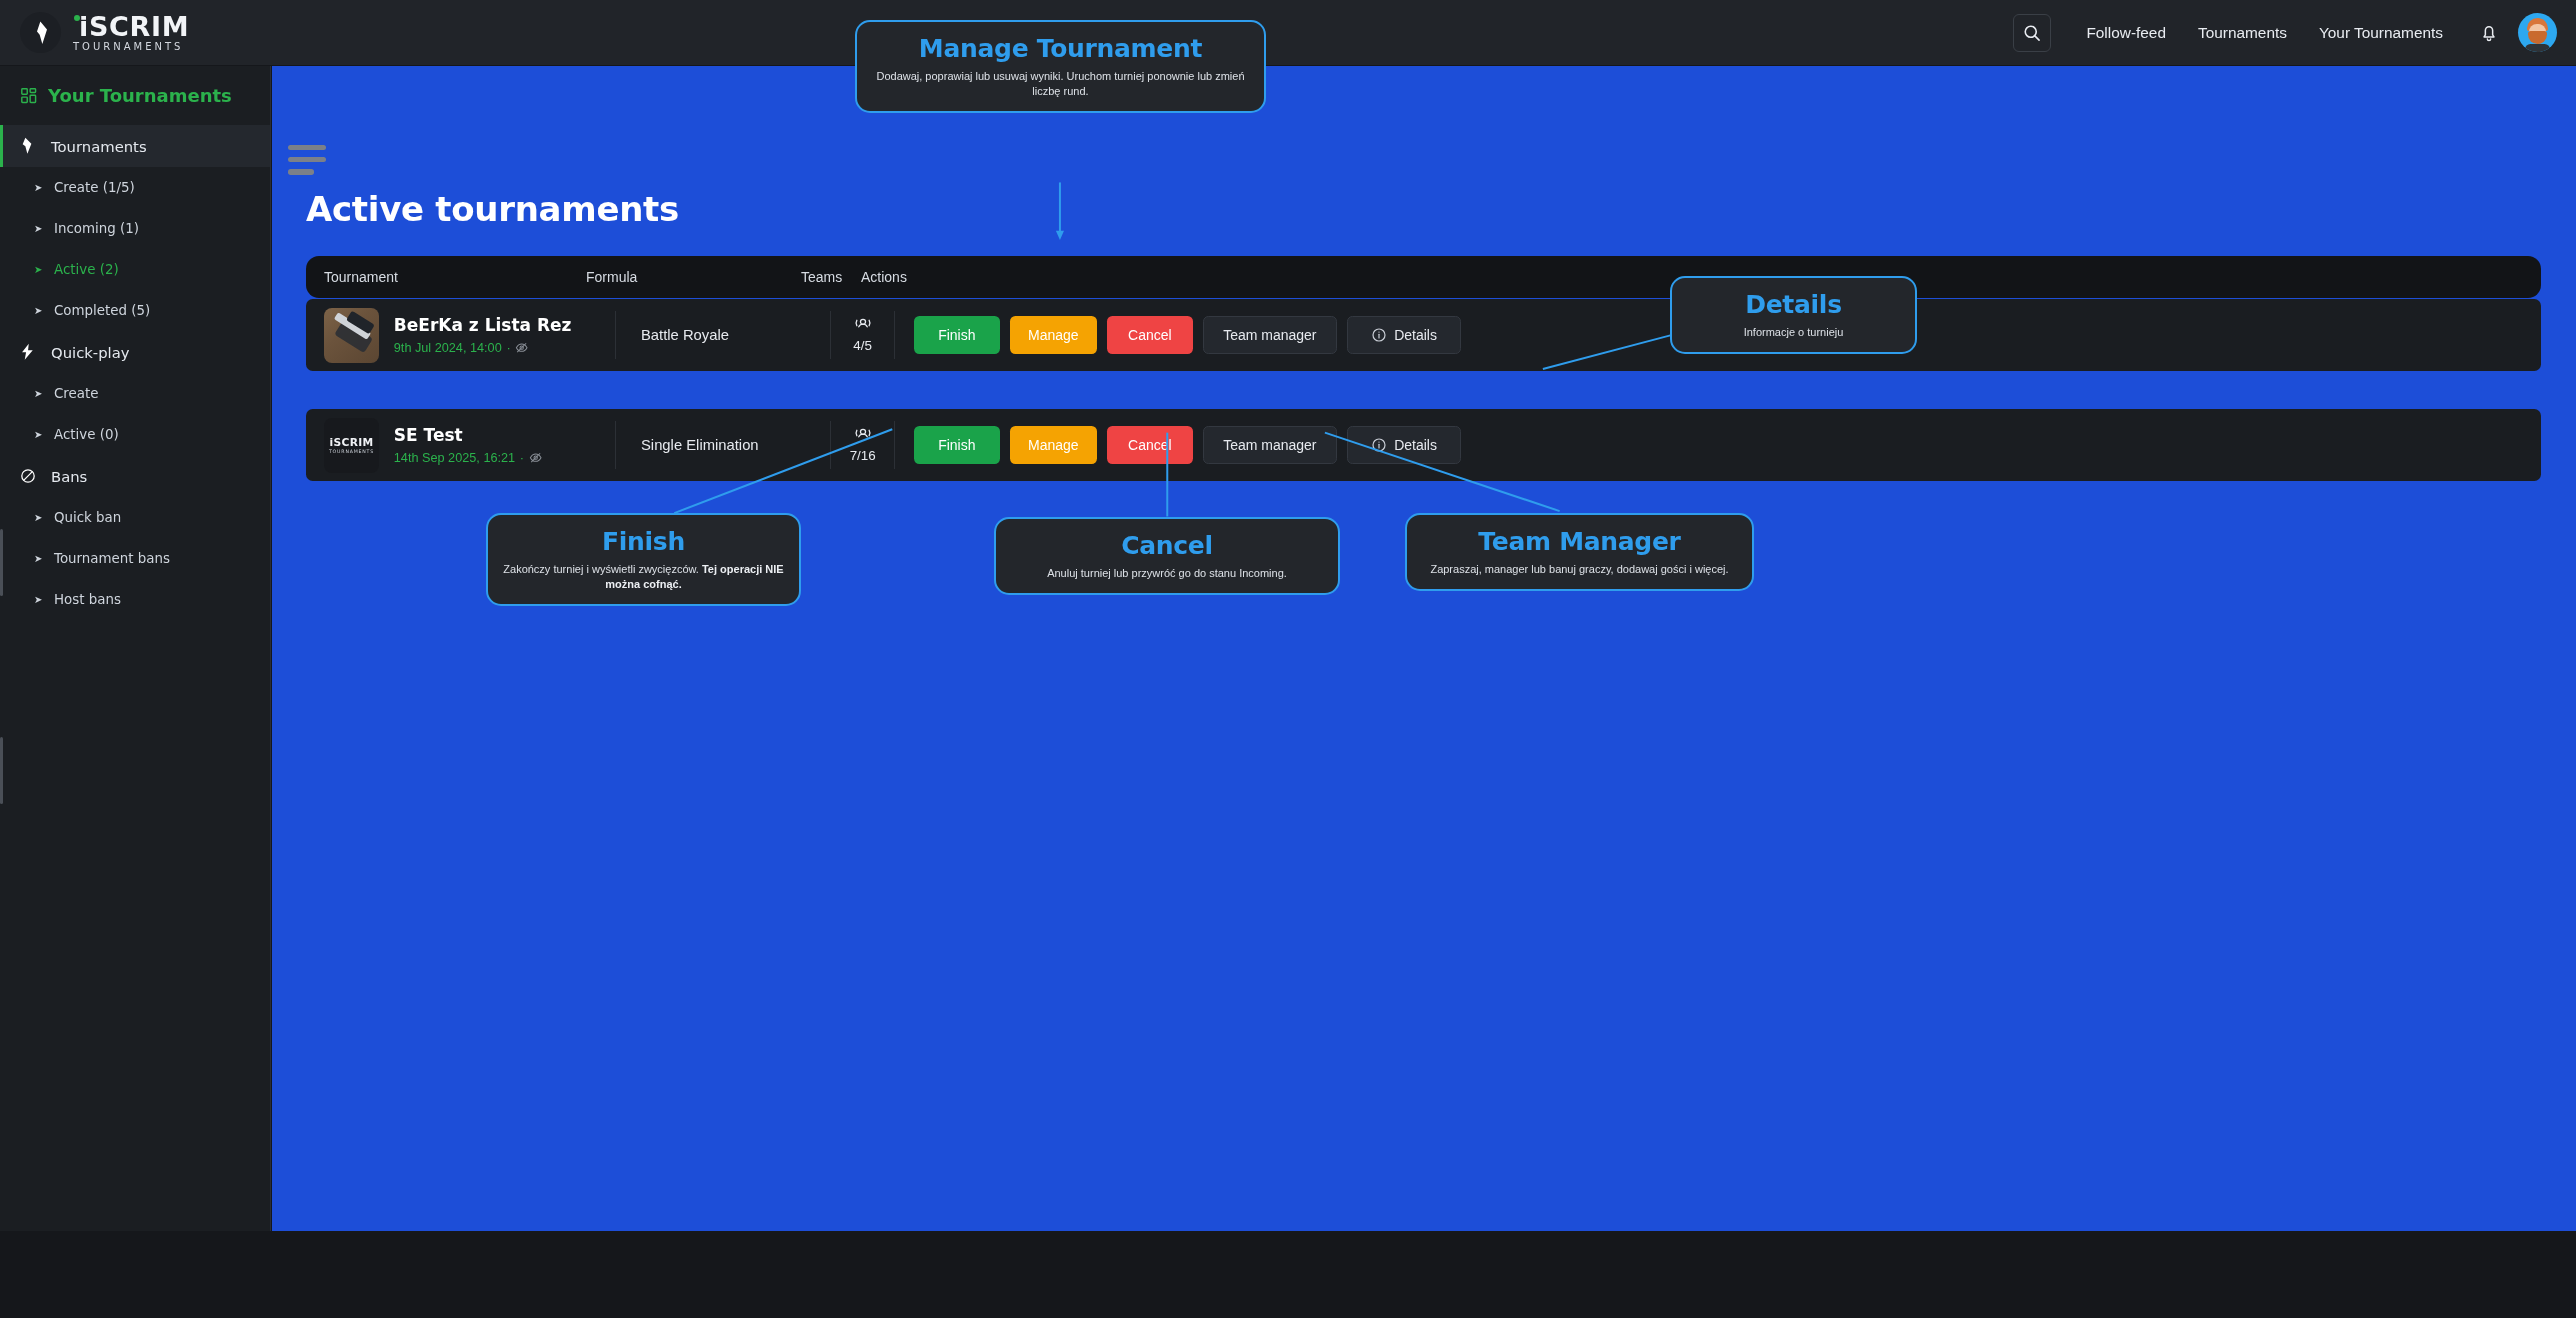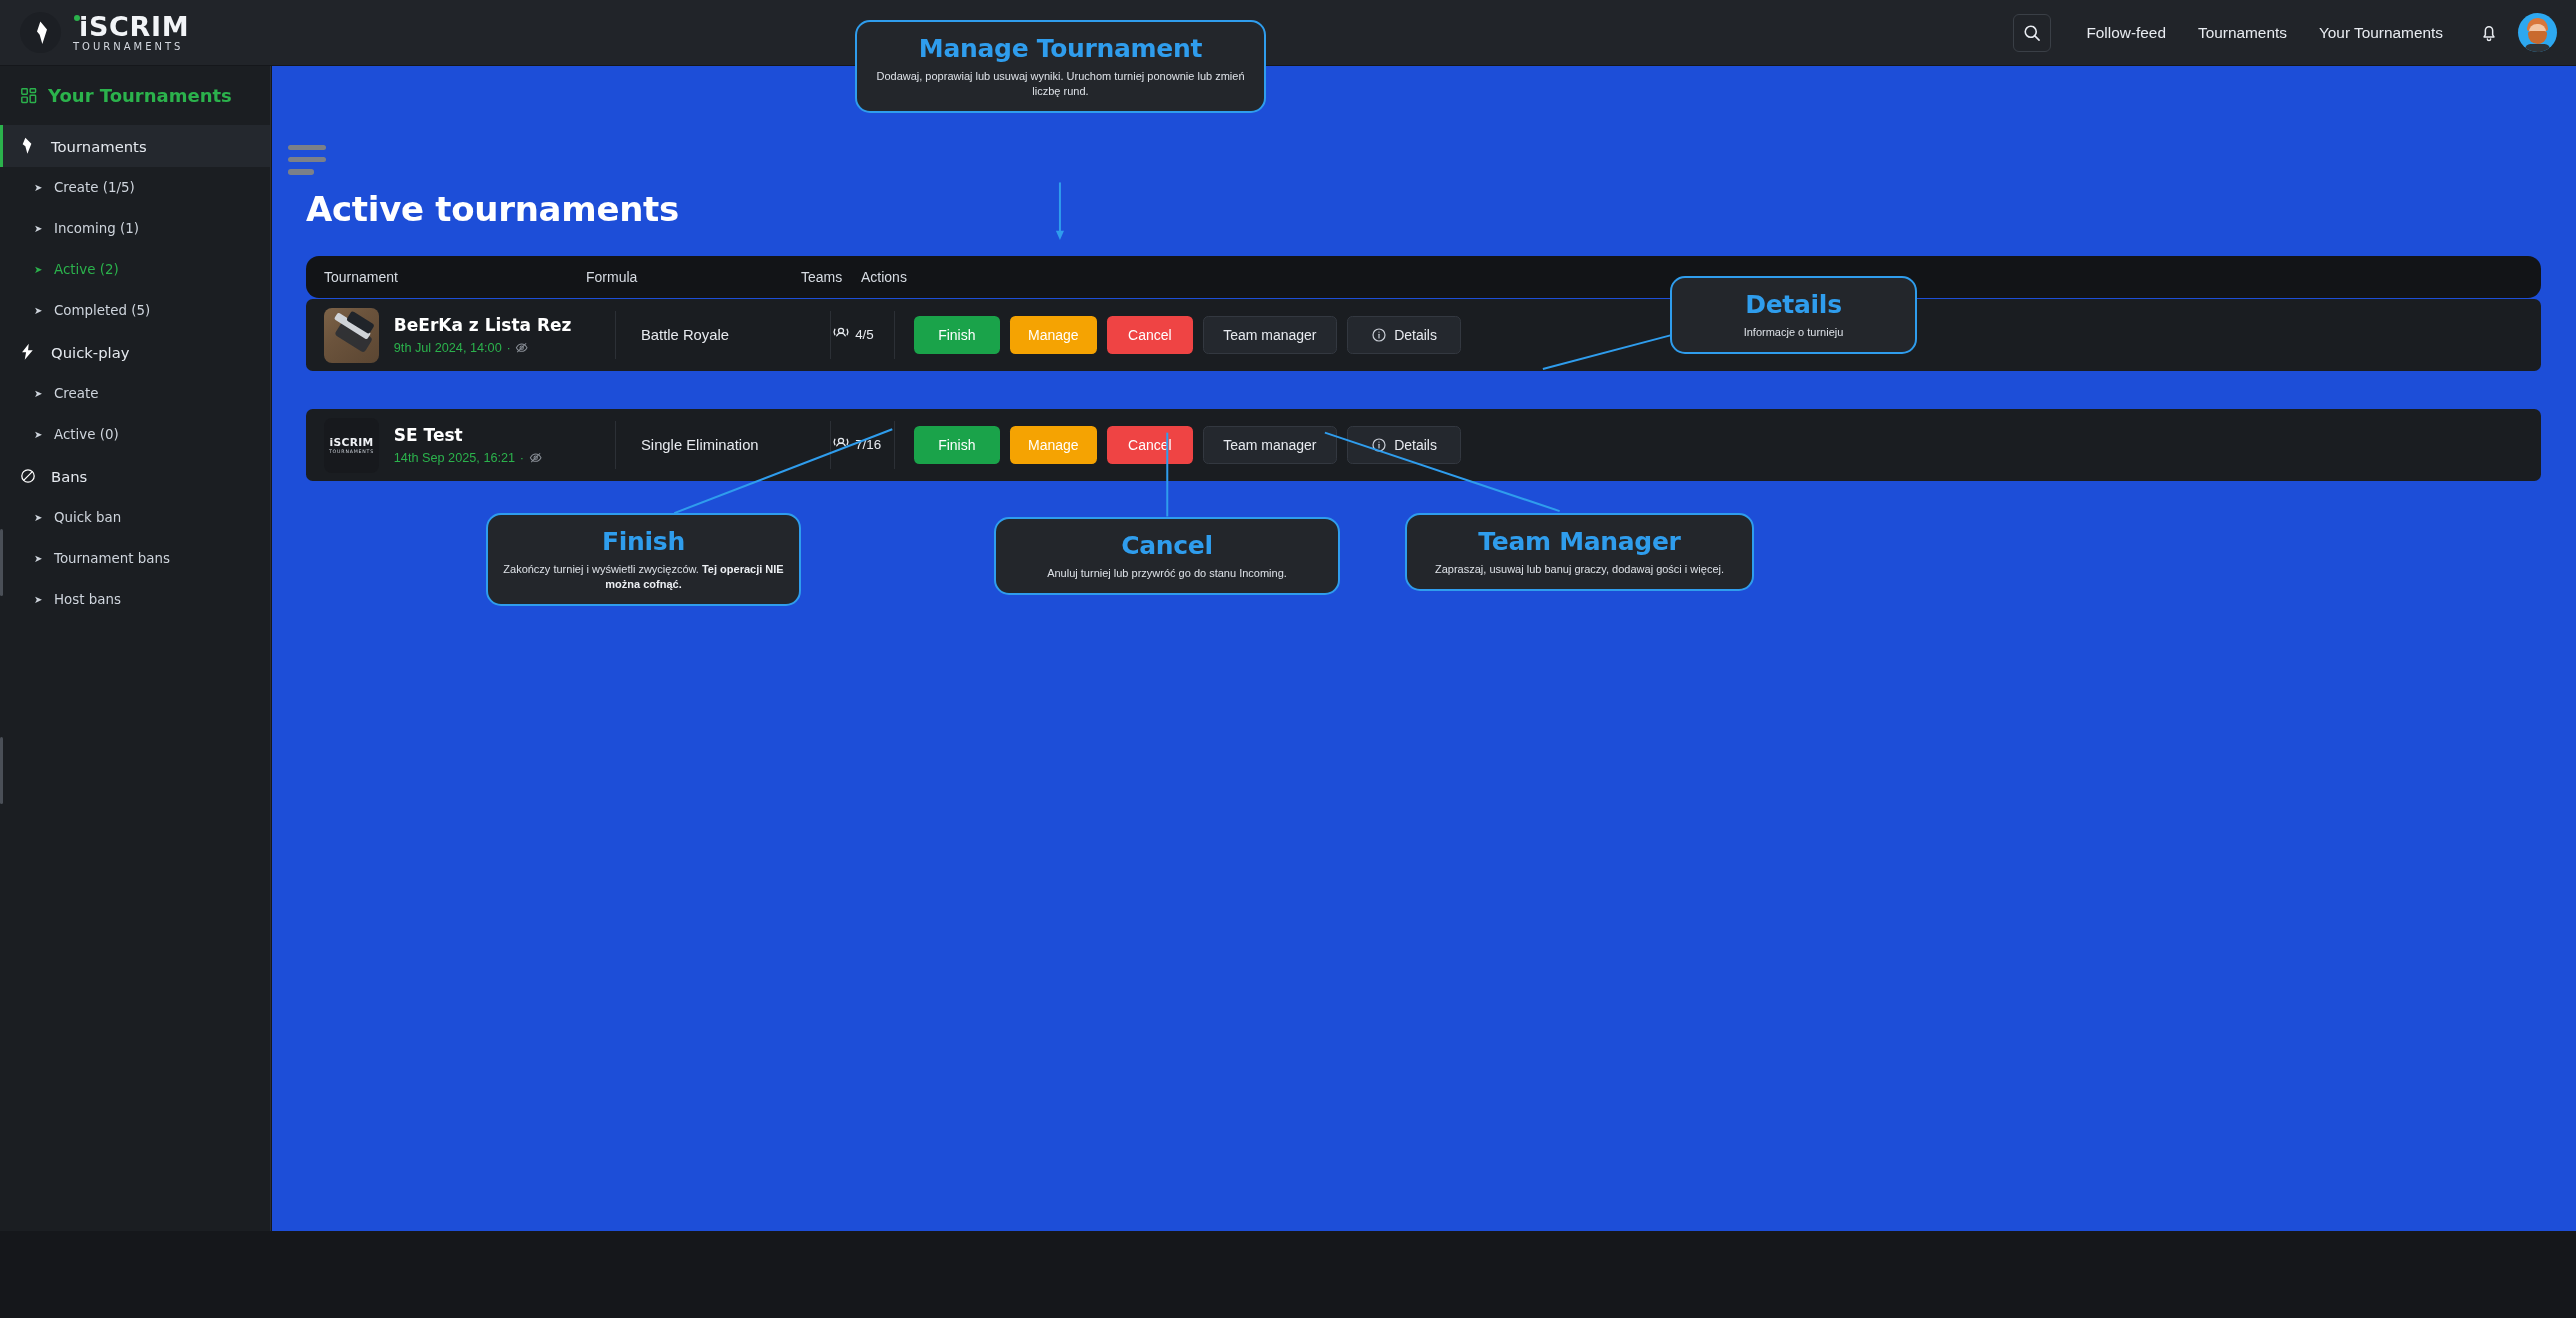--- a/index.html
+++ b/index.html
@@ -162,21 +162,21 @@
   .t-date {
     color:#2bb24c; font-size:12.7px; margin-top:6px; display:flex; align-items:center; gap:4.7px;
     font-family:"Liberation Sans", sans-serif;
   }
   .vsep { width:0.7px; height:48px; background:#2c3036; }
   .cell-formula {
     width:215px; color:#e7eaef; font-size:14.8px; padding-left:25.5px;
     font-family:"Liberation Sans", sans-serif;
   }
   .cell-teams {
-    width:63px; display:flex; flex-direction:row; align-items:center; gap:4px;
+    width:63px; display:flex; flex-direction:column; align-items:center; gap:4px;
   }
   .cell-teams .n { color:#e7eaef; font-size:13.4px; font-family:"Liberation Sans", sans-serif; }
   .cell-actions { display:flex; align-items:center; gap:10px; padding-left:19px; }
 
   .btn {
     height:38px; border-radius:5.4px; display:flex; align-items:center;
     justify-content:center; font-size:14px; padding:0 16px; white-space:nowrap;
     font-family:"Liberation Sans", sans-serif; border:none;
   }
   .btn-finish { background:#1aa34a; color:#ffffff; min-width:86px; }
@@ -462,17 +462,17 @@
     <div class="co-body"><span>Zakończy turniej i wyświetli zwycięzców. </span><b>Tej operacji NIE można cofnąć.</b></div>
   </div>
 
   <div class="callout" style="left:994px;top:517px;width:346px;">
     <div class="co-title">Cancel</div>
     <div class="co-body">Anuluj turniej lub przywróć go do stanu Incoming.</div>
   </div>
 
   <div class="callout" style="left:1405px;top:513px;width:349px;">
     <div class="co-title">Team Manager</div>
-    <div class="co-body">Zapraszaj, usuwaj lub banuj graczy, dodawaj gości i więcej.</div>
+    <div class="co-body">Zapraszaj, manager lub banuj graczy, dodawaj gości i więcej.</div>
   </div>
 
 </div>
 
 
 </body></html>

